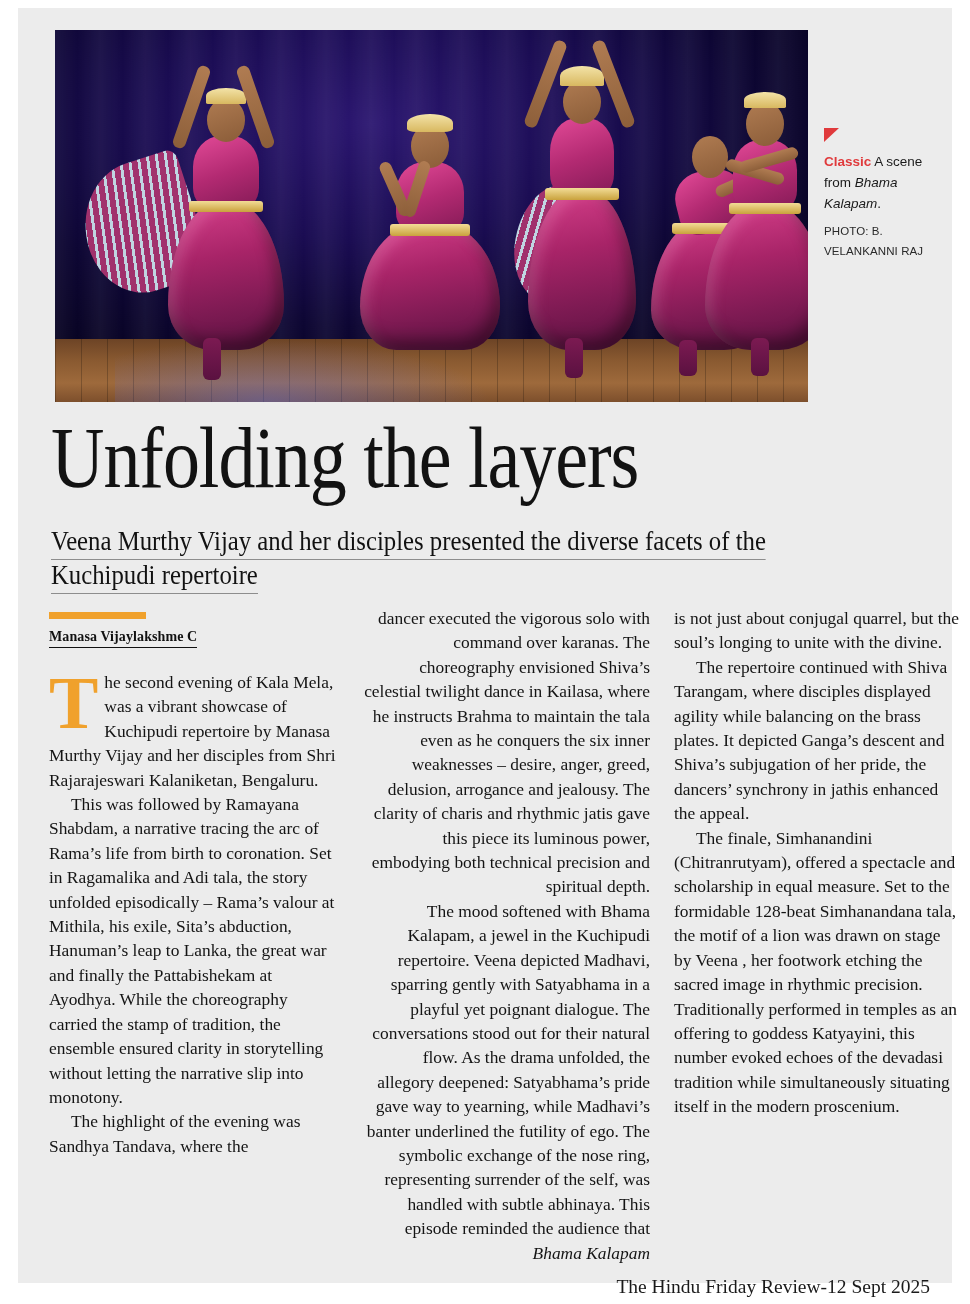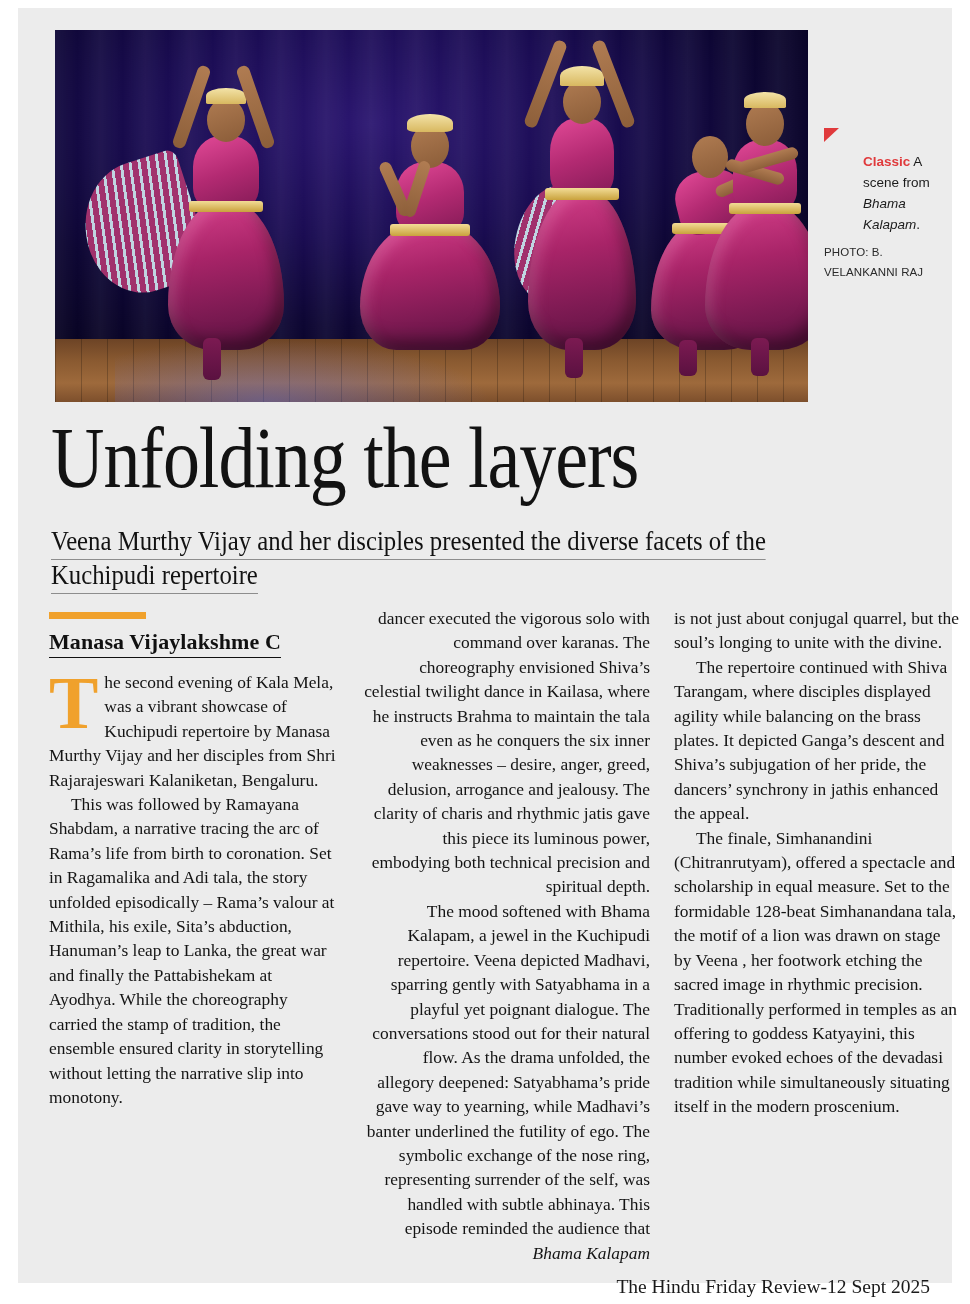--- a/index.html
+++ b/index.html
@@ -140,21 +140,20 @@
   #caption-marker {
     width: 0; height: 0;
     border-left: 15px solid #e03a3c;
     border-bottom: 14px solid transparent;
     margin-bottom: 9px;
   }
   #caption-text {
     font-size: 13.5px;
     line-height: 21px;
     color: #1b1b1b;
-    margin-left: 39px;
   }
   #caption-text .kicker {
     color: #e03a3c;
     font-weight: bold;
   }
   #caption-text .italic { font-style: italic; }
   #photo-credit {
     margin-top: 7px;
     font-size: 11.5px;
     line-height: 20px;
@@ -203,21 +202,21 @@
     left: 31px;
     top: 604px;
     width: 97px;
     height: 7px;
     background: #f0a12c;
   }
   #byline {
     position: absolute;
     left: 31px;
     top: 621px;
-    font-size: 22px;
+    font-size: 14px;
     font-weight: bold;
     color: #111111;
     border-bottom: 1px solid #111111;
     padding-bottom: 2px;
     letter-spacing: .1px;
   }
 
   
   .col {
     position: absolute;
@@ -336,20 +335,21 @@
     <h1 id="headline">Unfolding the layers</h1>
 
     <div id="subhead"><span>Veena Murthy Vijay and her disciples presented the diverse facets of the Kuchipudi repertoire</span></div>
 
     <div id="byline-rule"></div>
     <div id="byline">Manasa Vijaylakshme C</div>
 
     <div class="col" id="col1">
       <p class="first"><span id="dropcap">T</span><span>he second evening of Kala Mela, was a vibrant showcase of Kuchipudi repertoire by Manasa Murthy Vijay and her disciples from Shri Rajarajeswari Kalaniketan, Bengaluru.</span></p>
       <p>This was followed by Ramayana Shabdam, a narrative tracing the arc of Rama’s life from birth to coronation. Set in Ragamalika and Adi tala, the story unfolded episodically – Rama’s valour at Mithila, his exile, Sita’s abduction, Hanuman’s leap to Lanka, the great war and finally the Pattabishekam at Ayodhya. While the choreography carried the stamp of tradition, the ensemble ensured clarity in storytelling without letting the narrative slip into monotony.</p>
+      <p>The highlight of the evening was Sandhya Tandava, where the</p>
     </div>
 
     <div class="col" id="col2">
       <p class="cont">dancer executed the vigorous solo with command over karanas. The choreography envisioned Shiva’s celestial twilight dance in Kailasa, where he instructs Brahma to maintain the tala even as he conquers the six inner weaknesses – desire, anger, greed, delusion, arrogance and jealousy. The clarity of charis and rhythmic jatis gave this piece its luminous power, embodying both technical precision and spiritual depth.</p>
       <p><span>The mood softened with Bhama Kalapam, a jewel in the Kuchipudi repertoire. Veena depicted Madhavi, sparring gently with Satyabhama in a playful yet poignant dialogue. The conversations stood out for their natural flow. As the drama unfolded, the allegory deepened: Satyabhama’s pride gave way to yearning, while Madhavi’s banter underlined the futility of ego. The symbolic exchange of the nose ring, representing surrender of the self, was handled with subtle abhinaya. This episode reminded the audience that </span><span class="italic">Bhama Kalapam</span></p>
     </div>
 
     <div class="col" id="col3">
       <p class="cont">is not just about conjugal quarrel, but the soul’s longing to unite with the divine.</p>
       <p>The repertoire continued with Shiva Tarangam, where disciples displayed agility while balancing on the brass plates. It depicted Ganga’s descent and Shiva’s subjugation of her pride, the dancers’ synchrony in jathis enhanced the appeal.</p>

